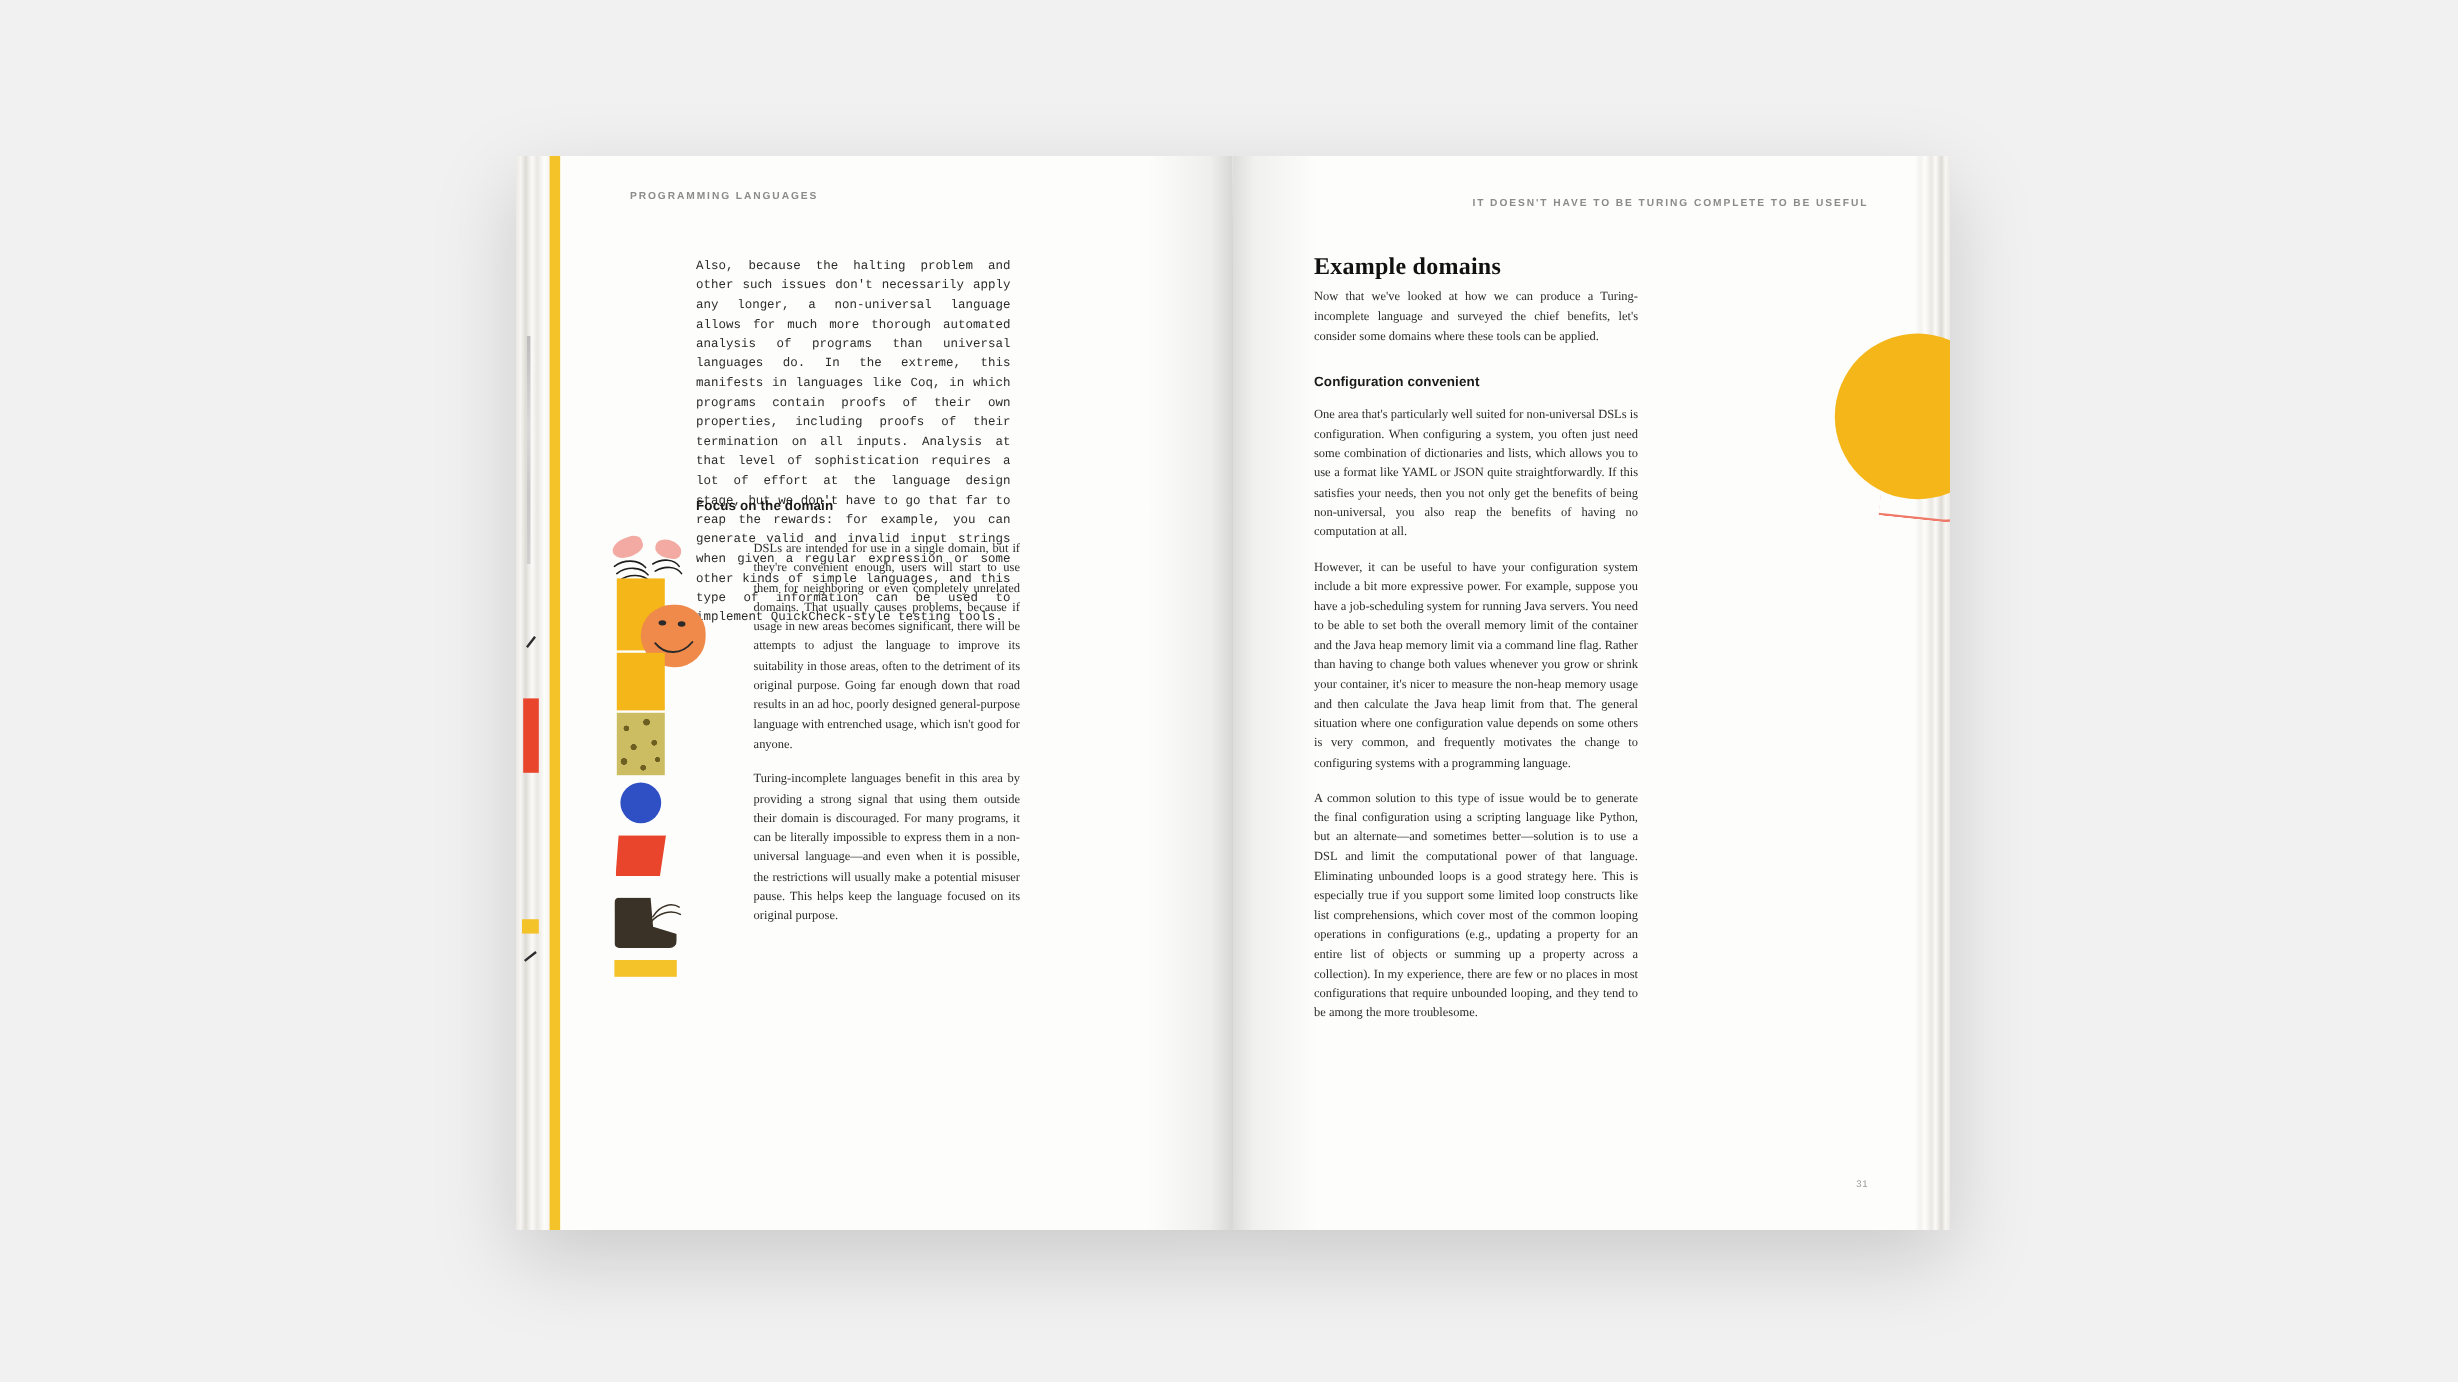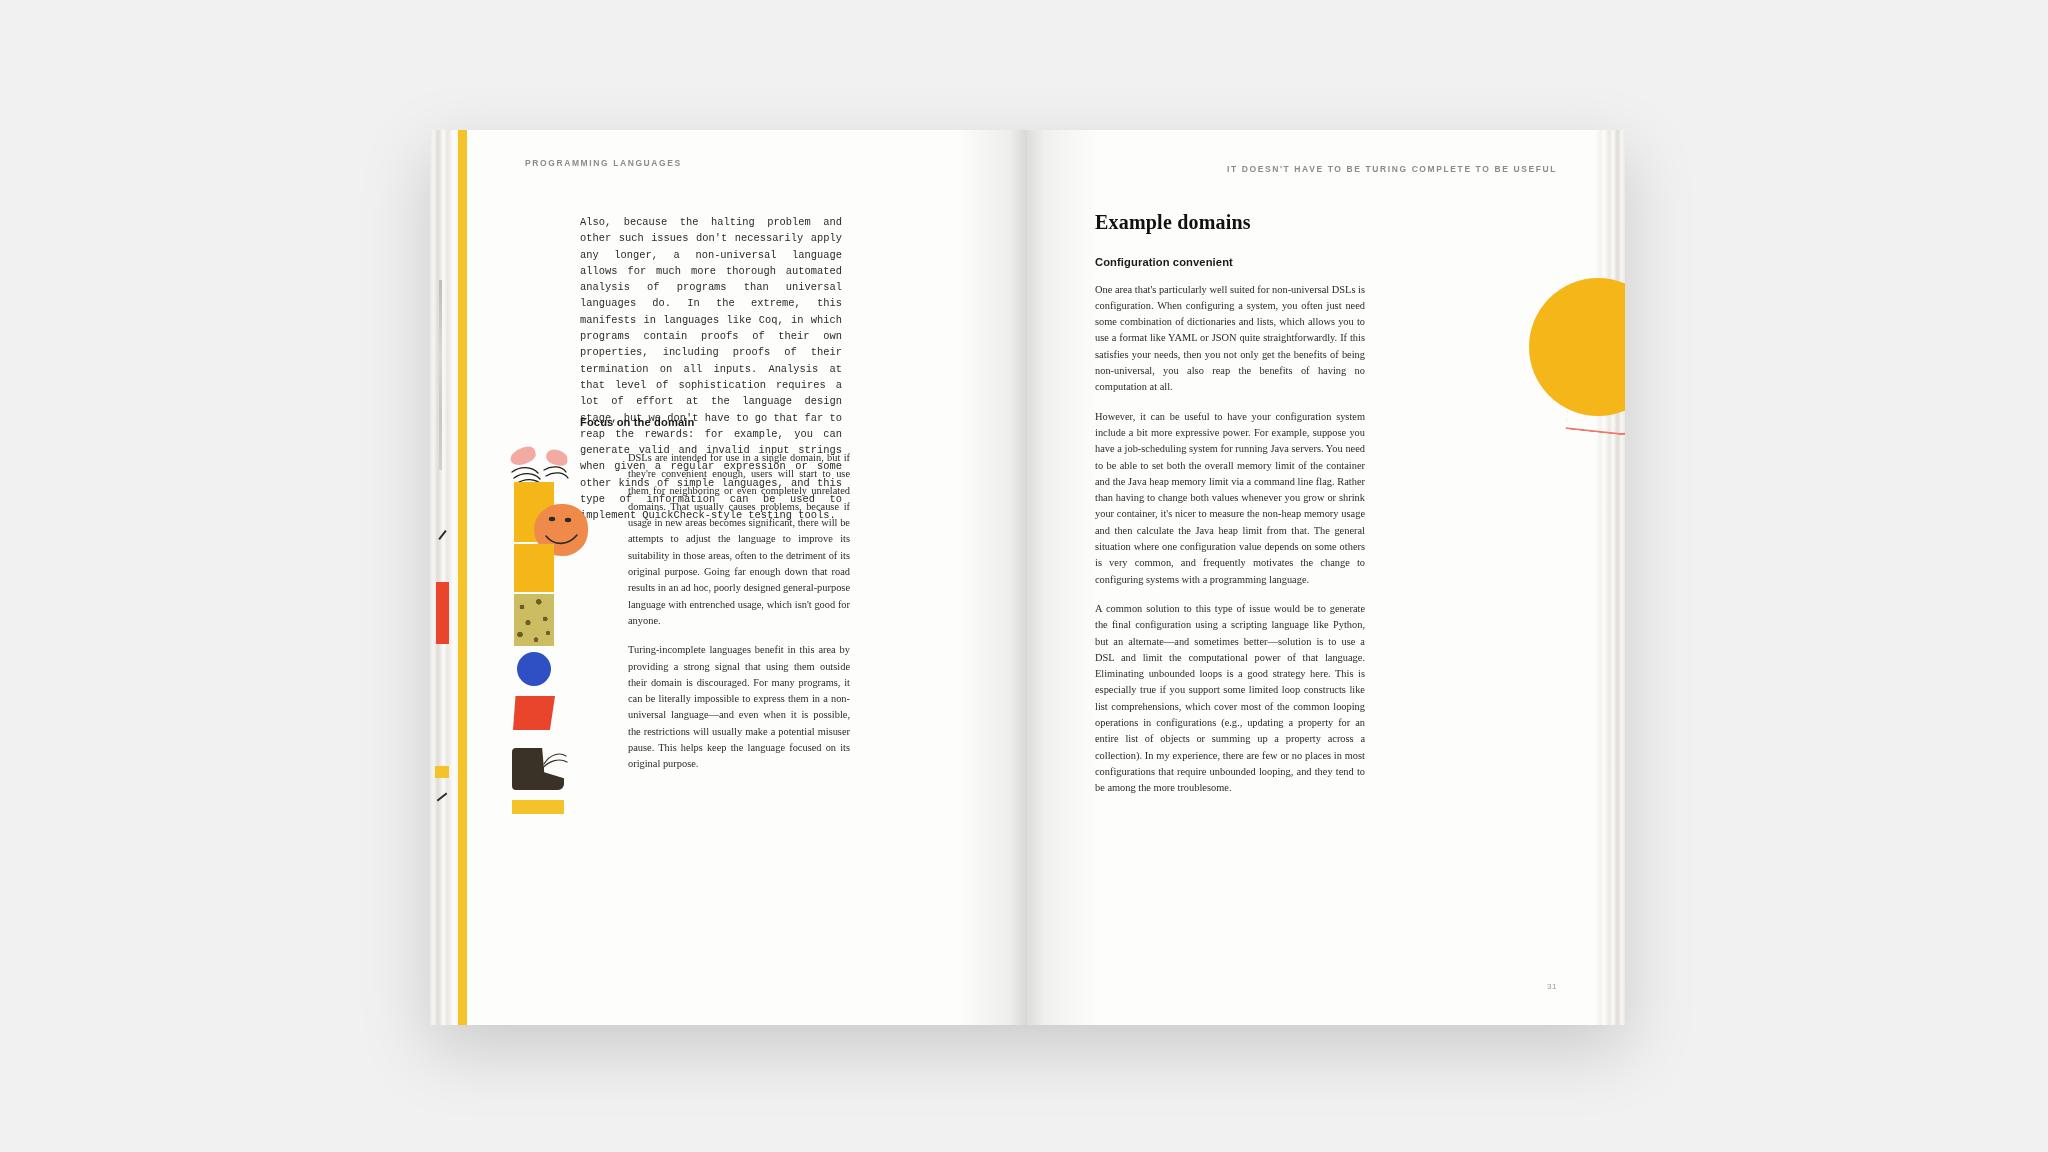--- a/index.html
+++ b/index.html
@@ -135,21 +135,21 @@
     color: #1a1a1a;
     margin: 0 0 11px 0;
     letter-spacing: 0.1px;
   }
 
   h1.chap {
     font-family: "Liberation Serif", serif;
     font-size: 20px;
     font-weight: 700;
     color: #111;
-    margin: 0 0 24px 0;
+    margin: 0 0 10px 0;
     letter-spacing: 0.2px;
   }
 
   
   #left-col-a { left: 150px; top: 84px; width: 262px; font-family: Liberation Mono, monospace; }
   #left-col-b { left: 150px; top: 274px; width: 262px; margin-top: 10px; }
   #left-col-c { left: 198px; top: 320px; width: 222px; }
 
   
   #right-col { left: 68px; top: 84px; width: 270px; }
@@ -292,20 +292,21 @@
 
       <div class="edge-stack-r"></div>
 
       <div class="runhead right">IT DOESN'T HAVE TO BE TURING COMPLETE TO BE USEFUL</div>
 
       <div id="sun"></div>
       <div id="sun-line"></div>
 
       <div class="col" id="right-col">
         <h1 class="chap">Example domains</h1>
+        <p style="margin-bottom:22px;">Now that we've looked at how we can produce a Turing-incomplete language and surveyed the chief benefits, let's consider some domains where these tools can be applied.</p>
 
         <h2 class="sub">Configuration convenient</h2>
 
         <p>One area that's particularly well suited for non-universal DSLs is configuration. When configuring a system, you often just need some combination of dictionaries and lists, which allows you to use a format like YAML or JSON quite straightforwardly. If this satisfies your needs, then you not only get the benefits of being non-universal, you also reap the benefits of having no computation at all.</p>
         <p>However, it can be useful to have your configuration system include a bit more expressive power. For example, suppose you have a job-scheduling system for running Java servers. You need to be able to set both the overall memory limit of the container and the Java heap memory limit via a command line flag. Rather than having to change both values whenever you grow or shrink your container, it's nicer to measure the non-heap memory usage and then calculate the Java heap limit from that. The general situation where one configuration value depends on some others is very common, and frequently motivates the change to configuring systems with a programming language.</p>
         <p>A common solution to this type of issue would be to generate the final configuration using a scripting language like Python, but an alternate—and sometimes better—solution is to use a DSL and limit the computational power of that language. Eliminating unbounded loops is a good strategy here. This is especially true if you support some limited loop constructs like list comprehensions, which cover most of the common looping operations in configurations (e.g., updating a property for an entire list of objects or summing up a property across a collection). In my experience, there are few or no places in most configurations that require unbounded looping, and they tend to be among the more troublesome.</p>
       </div>
 
       <div class="folio r">31</div>
     </div>

